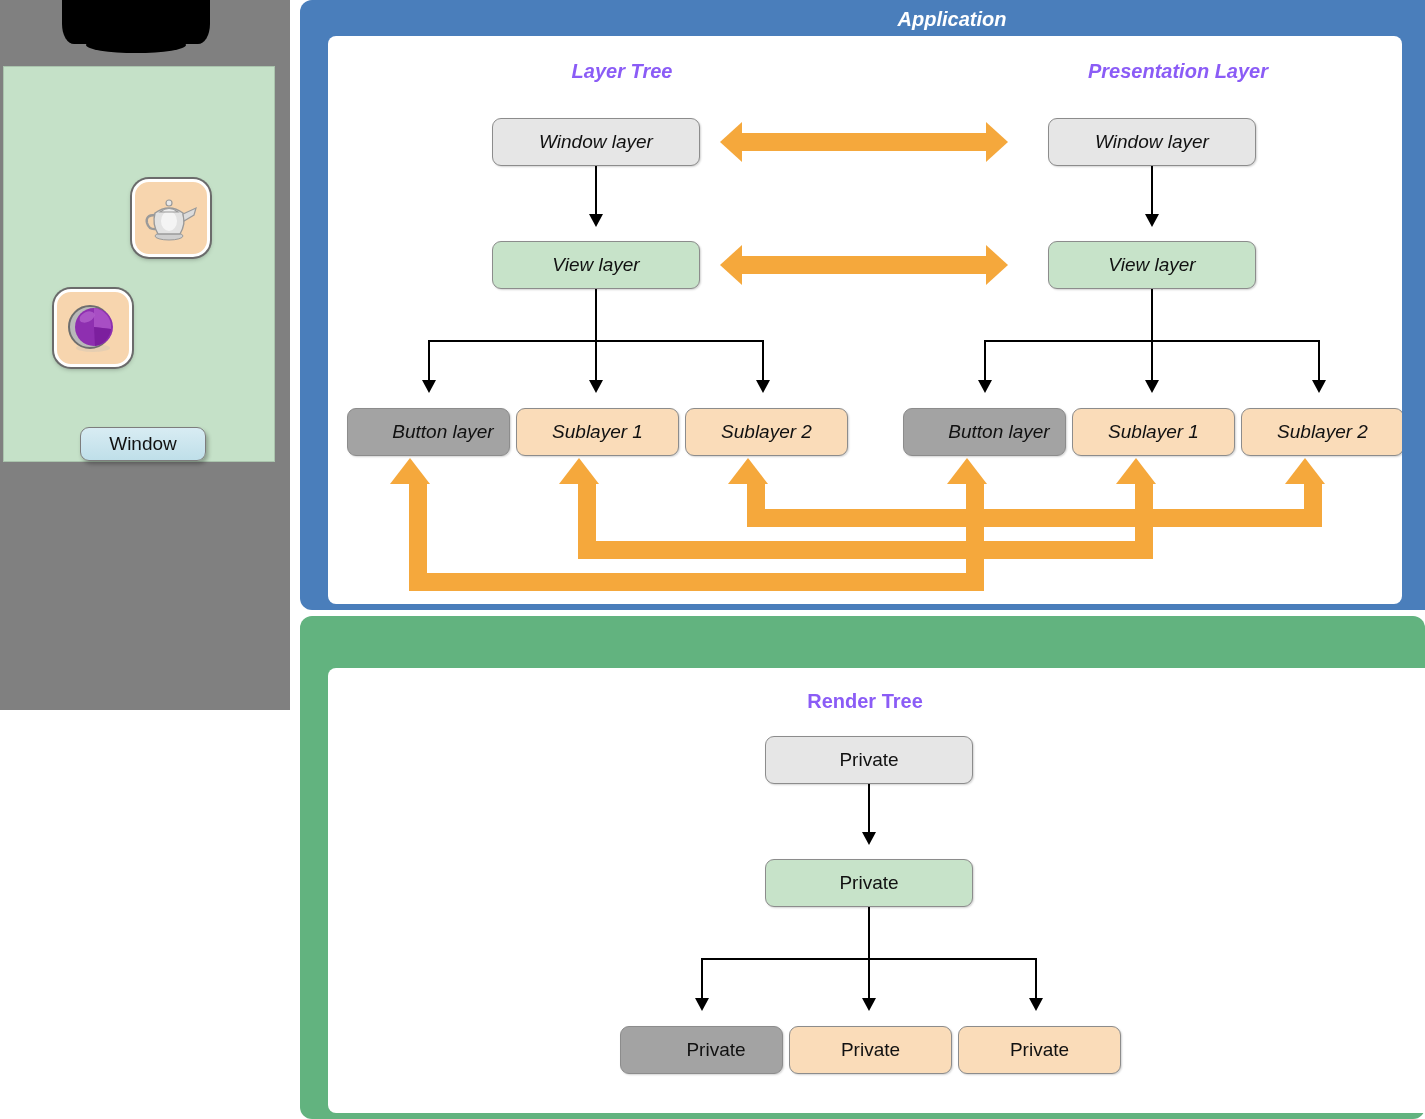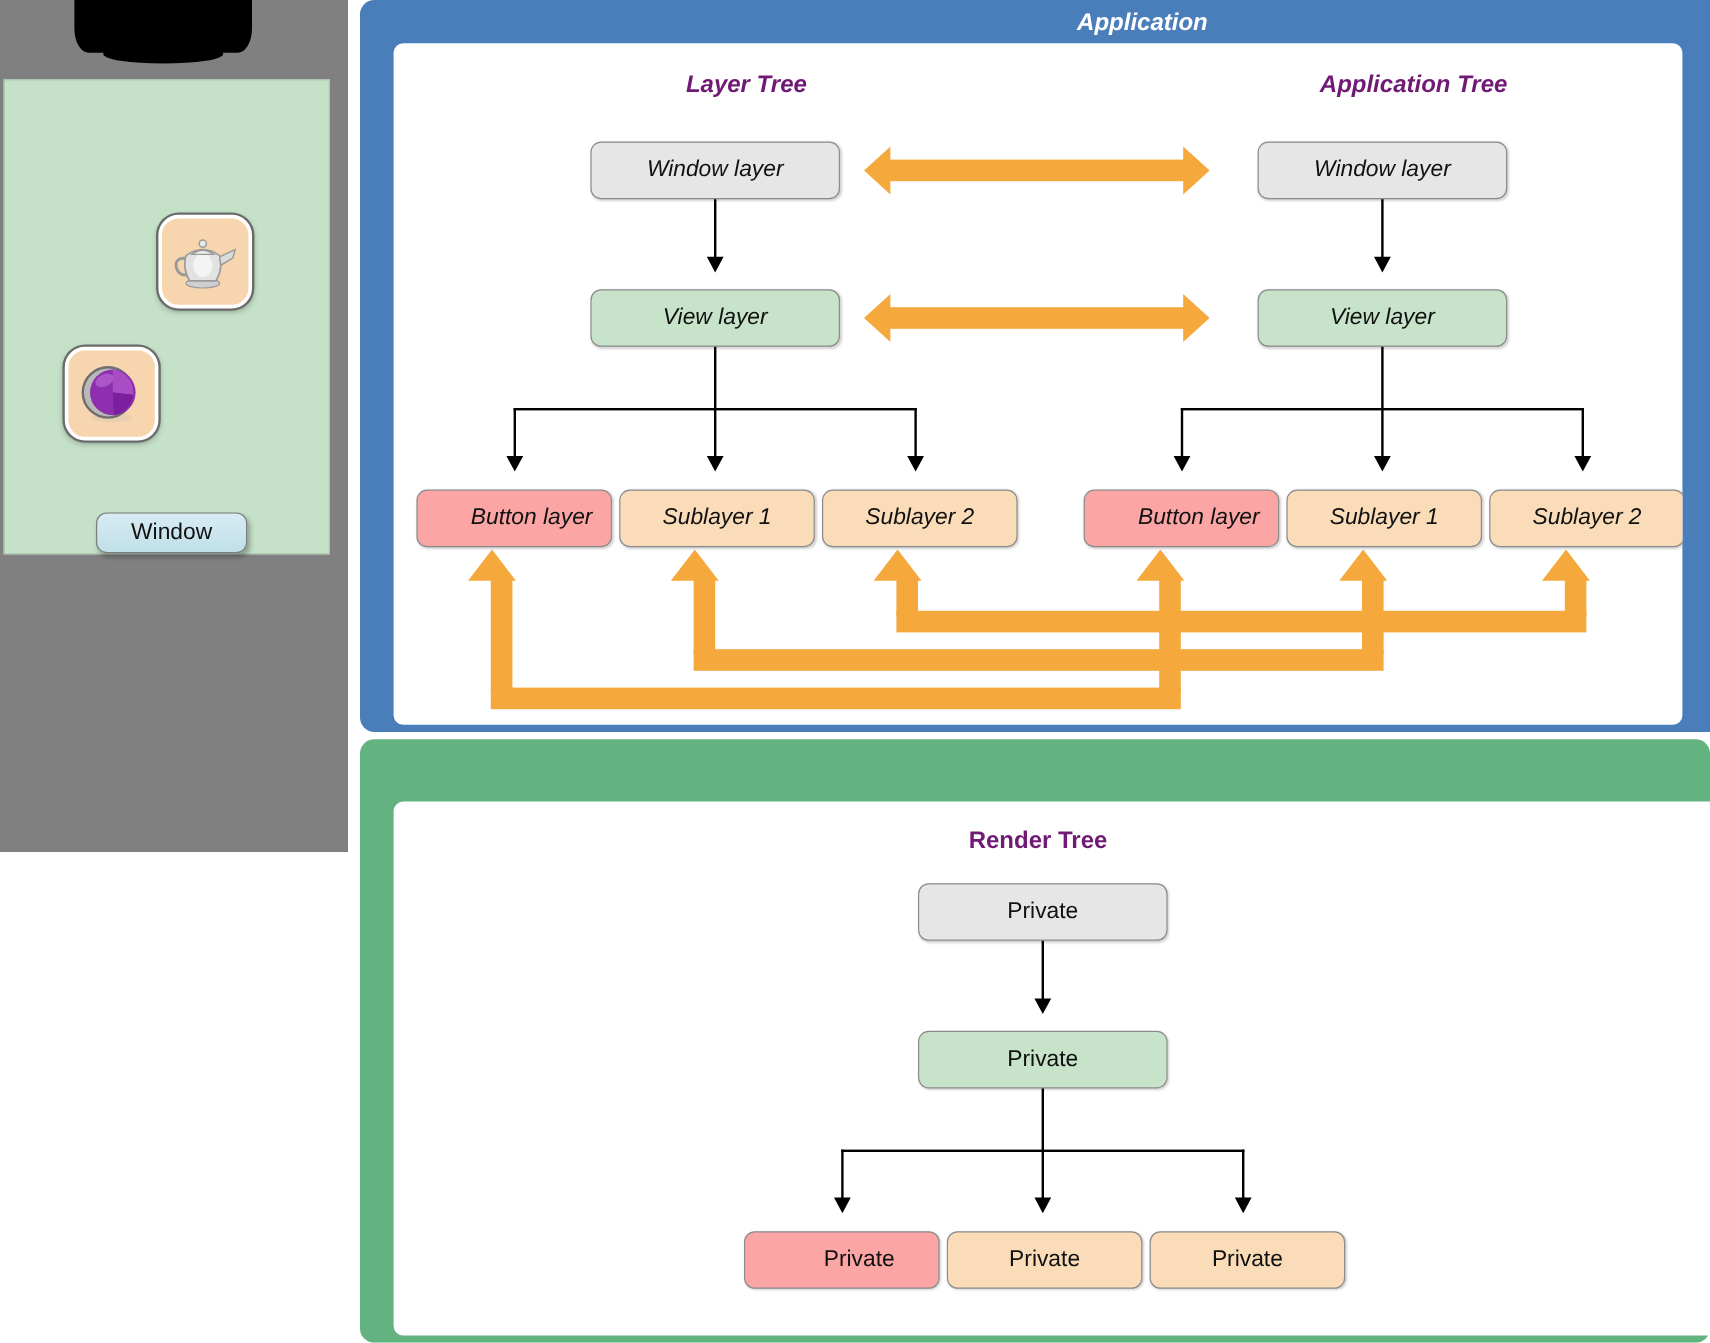--- a/index.html
+++ b/index.html
@@ -111,42 +111,42 @@
     width: 1160px; height: 445px;
     background: #ffffff;
     border-radius: 8px;
     overflow: hidden;
   }
 
   .tree-heading {
     position: absolute;
     font-size: 20px;
     font-weight: bold;
-    color: #701a75;
+    color: #8b5cf6;
     text-align: center;
     white-space: nowrap;
   }
 
   
   .node {
     position: absolute;
     box-sizing: border-box;
     border: 1.5px solid #8c8c8c;
     border-radius: 9px;
     display: flex;
     align-items: center;
     justify-content: center;
     font-size: 19px;
     color: #111;
     white-space: nowrap;
     box-shadow: 1px 1px 2px rgba(0,0,0,0.18);
   }
   .n-gray  { background: #e6e6e6; }
   .n-green { background: #c7e3c9; }
-  .n-blue  { background: #fca5a5; padding-left: 29px; }
+  .n-blue  { background: #a3a3a3; padding-left: 29px; }
   .n-peach { background: #fadcb9; }
 
   
   .vline {
     position: absolute;
     width: 2px;
     background: #000;
   }
   .hline {
     position: absolute;
@@ -227,21 +227,21 @@
     <div id="app-button">Window</div>
   </div>
 </div>
 
 <div id="application-panel">
   <div class="panel-title">Application</div>
 
   <div id="application-inner">
 
     <div class="tree-heading" style="left:164px; top:24px; width:260px;">Layer Tree</div>
-    <div class="tree-heading" style="left:720px; top:24px; width:260px;">Application Tree</div>
+    <div class="tree-heading" style="left:720px; top:24px; width:260px;">Presentation Layer</div>
 
     <div class="node n-gray" style="left:164px; top:82px; width:208px; height:48px;">Window layer</div>
 
     <div class="vline" style="left:267px; top:130px; height:52px;"></div>
     <div class="arrowhead-down" style="left:261px; top:178px;"></div>
 
     <div class="node n-green" style="left:164px; top:205px; width:208px; height:48px;">View layer</div>
 
     <div class="vline" style="left:267px; top:253px; height:52px;"></div>
     <div class="hline" style="left:100px; top:304px; width:336px;"></div>

